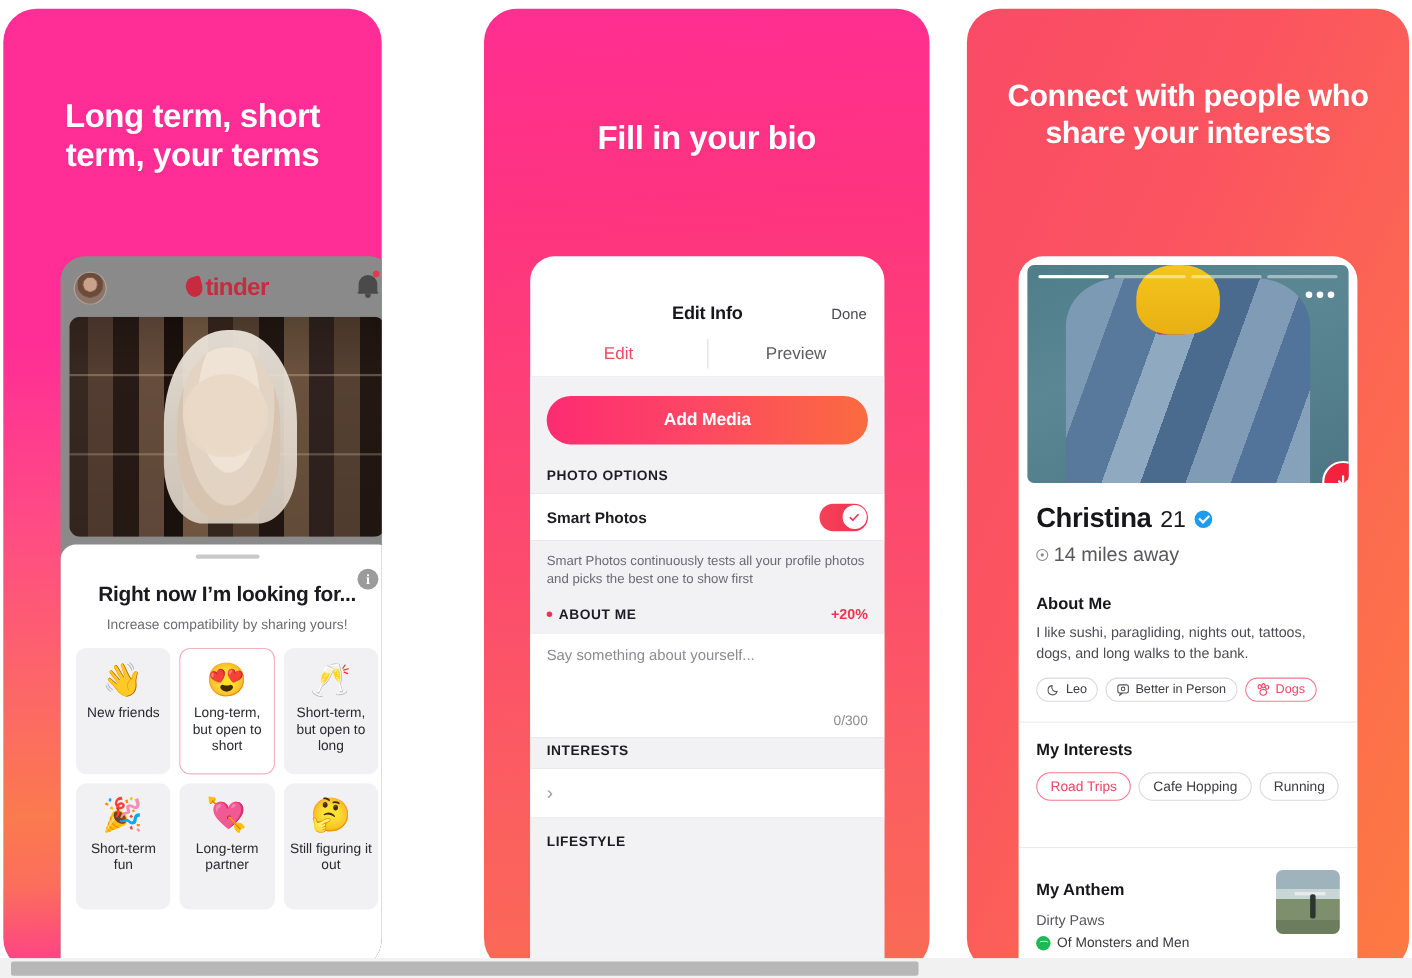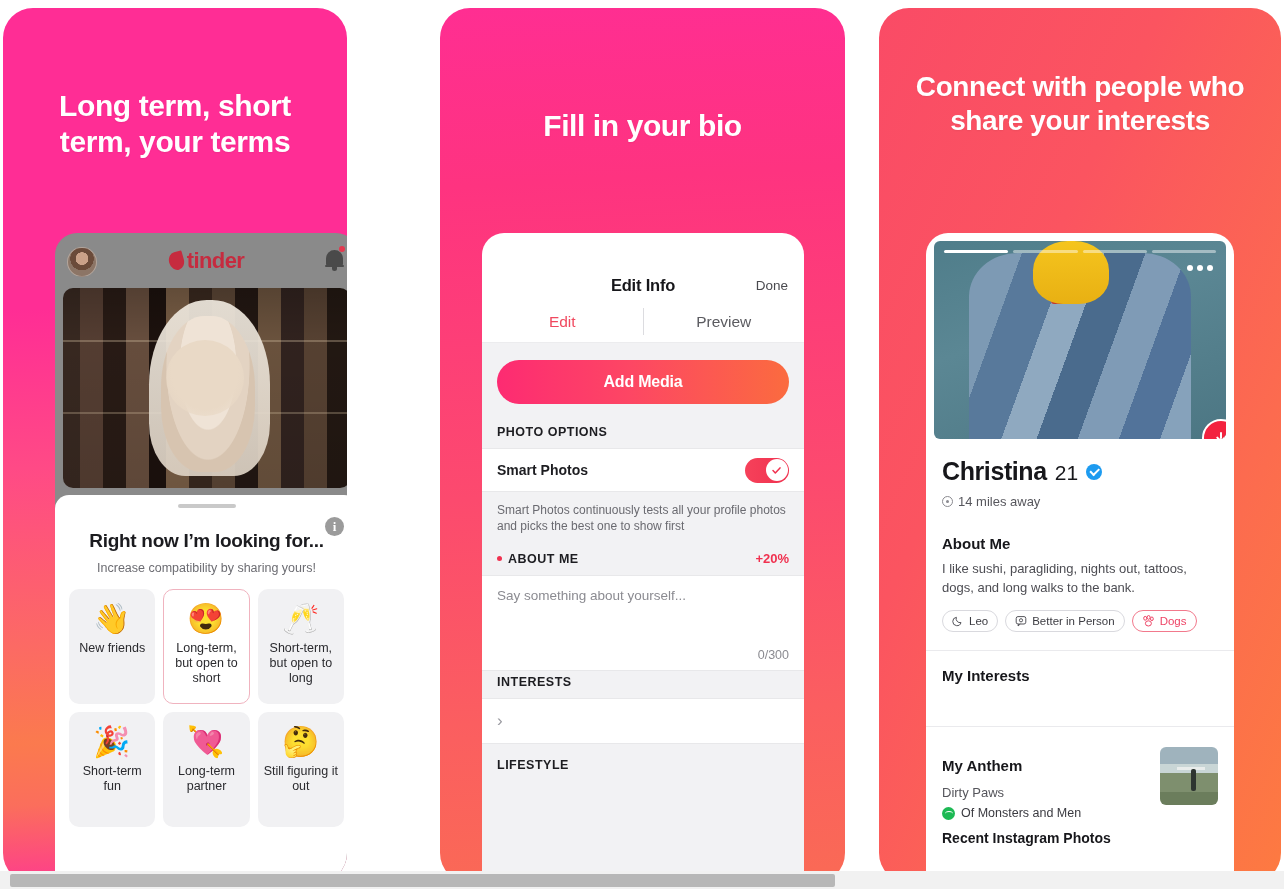--- a/index.html
+++ b/index.html
@@ -247,21 +247,21 @@
 
   .p3-body { padding: 18px 16px 0; }
   .p3-name { display:flex; align-items:baseline; gap:8px; }
   .p3-name .n { font-size:25px; font-weight:700; color:#17171b; letter-spacing:-0.4px; }
   .p3-name .a { font-size:21px; font-weight:400; color:#17171b; }
   .verified { width:16px; height:16px; border-radius:50%; background:#1d9BF0; position:relative; align-self:center;}
   .verified:after {
     content:""; position:absolute; left:4px; top:4.5px; width:7px; height:3.5px;
     border-left:2px solid #fff; border-bottom:2px solid #fff; transform:rotate(-45deg);
   }
-  .p3-dist { display:flex; align-items:center; gap:5px; margin-top:8px; font-size:13px; color:#57575d; }
+  .p3-dist { display:flex; align-items:center; gap:5px; margin-top:8px; font-size:18px; color:#57575d; }
   .pin { width:11px; height:11px; border:1.6px solid #8a8a90; border-radius:50% 50% 50% 50%; position:relative; }
   .pin:after { content:""; position:absolute; left:2.5px; top:2.5px; width:3px;height:3px;border-radius:50%; background:#8a8a90;}
 
   .p3-sec-title { font-size:15px; font-weight:700; color:#17171b; margin-top:26px; }
   .p3-text { font-size:13px; color:#4d4d53; line-height:19px; margin-top:7px; }
   .chips { display:flex; gap:7px; margin-top:13px; flex-wrap:wrap; }
   .chip {
     border:1px solid #d9d9de; border-radius:14px; padding:4px 9px;
     font-size:11.5px; color:#3c3c42; display:flex; align-items:center; gap:5px;
     background:#fff; white-space:nowrap;
@@ -496,20 +496,25 @@
               <ellipse cx="9.9" cy="3.8" rx="1.4" ry="1.8" fill="none" stroke="#EE4466" stroke-width="1"></ellipse>
               <ellipse cx="6.4" cy="8.4" rx="3" ry="2.6" fill="none" stroke="#EE4466" stroke-width="1"></ellipse>
             </svg>
             <span>Dogs</span>
           </div>
         </div>
 
         <div class="p3-divider"></div>
 
         <div class="p3-sec-title" style="margin-top:16px">My Interests</div>
+        <div class="chips2">
+          <div class="chip2 on">Road Trips</div>
+          <div class="chip2">Cafe Hopping</div>
+          <div class="chip2">Running</div>
+        </div>
 
         <div class="p3-divider" style="margin-top:42px"></div>
 
         <div class="p3-anthem">
           <div>
             <div class="p3-sec-title" style="margin-top:14px">My Anthem</div>
             <div class="t1">Dirty Paws</div>
             <div class="t2">
               <span class="spotify"></span>
               <span>Of Monsters and Men</span>

